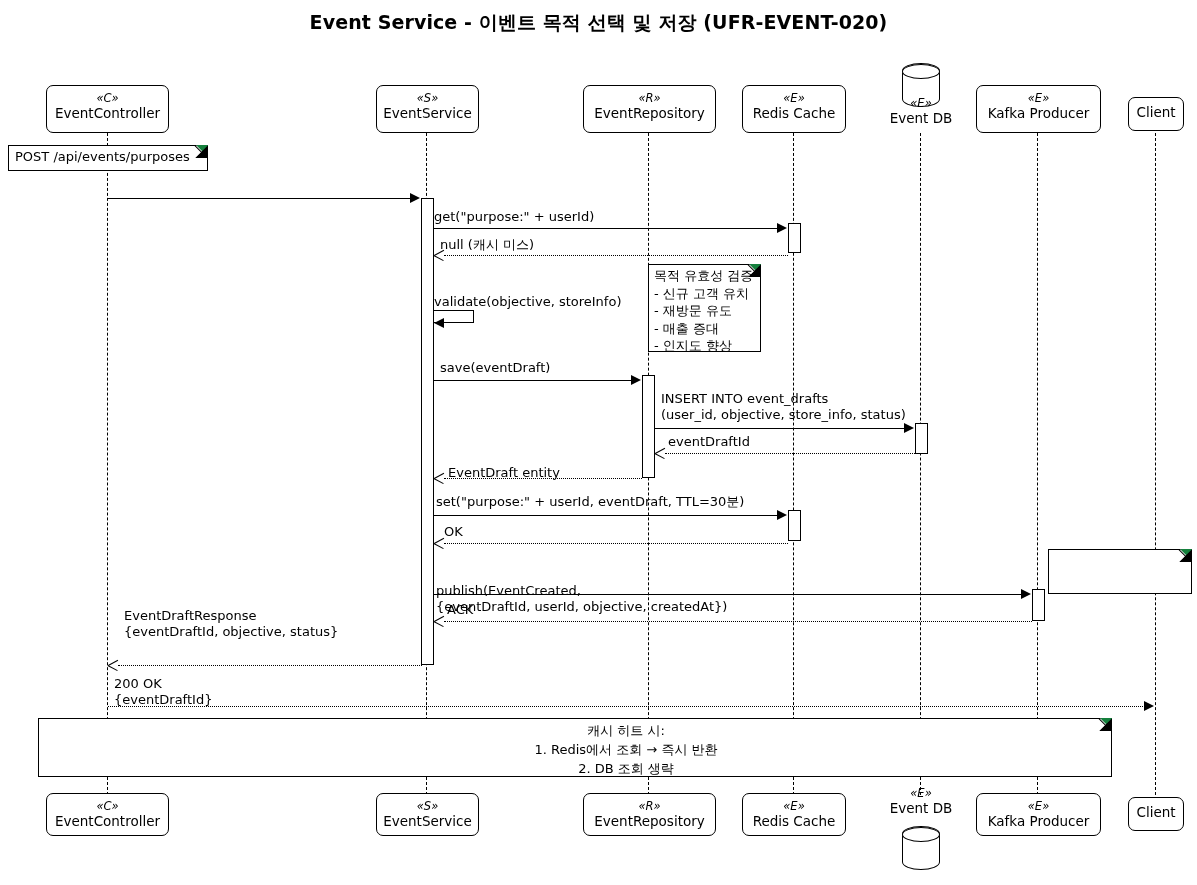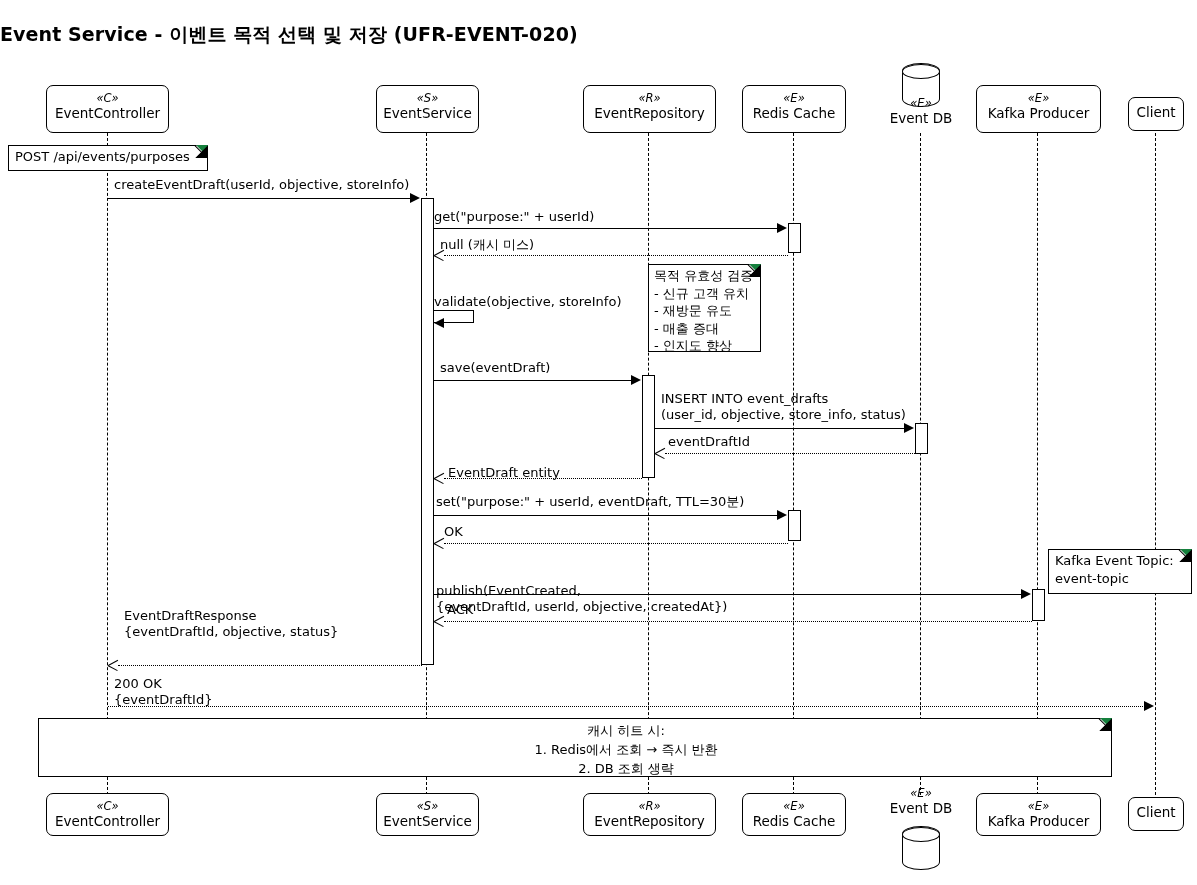--- a/index.html
+++ b/index.html
@@ -11,26 +11,25 @@
     position: relative;
     font-family: "DejaVu Sans", "Liberation Sans", sans-serif;
     color: #000000;
     overflow: hidden;
   }
   #diagram-root { position: absolute; inset: 0; }
 
   .title {
     position: absolute;
     top: 10px; left: 0; width: 1197px;
-    text-align: left;
+    text-align: center;
     font-size: 19px;
     font-weight: bold;
     letter-spacing: 0.1px;
     white-space: nowrap;
-    margin-top: 12px;
   }
 
   
   .participant {
     position: absolute;
     box-sizing: border-box;
     border: 1.3px solid #000;
     border-radius: 7px;
     background: #fff;
     text-align: center;
@@ -250,21 +249,20 @@
   <div class="activation" style="left:788px; top:223px; height:30px;"></div>
 
   <div class="activation" style="left:642px; top:375px; height:103px;"></div>
 
   <div class="activation" style="left:915px; top:423px; height:31px;"></div>
 
   <div class="activation" style="left:788px; top:510px; height:31px;"></div>
 
   <div class="activation" style="left:1032px; top:589px; height:32px;"></div>
 
-  <div class="msg-label" style="left:114px; top:177px;">createEventDraft(userId, objective, storeInfo)</div>
   <div class="msg-line" style="left:108px; top:198px; width:304px;"></div>
   <div class="arrowhead right" style="left:410px; top:193px;"></div>
 
   <div class="msg-label" style="left:434px; top:209px;">get("purpose:" + userId)</div>
   <div class="msg-line" style="left:434px; top:228px; width:344px;"></div>
   <div class="arrowhead right" style="left:777px; top:223px;"></div>
 
   <div class="msg-label" style="left:440px; top:237px;">null (캐시 미스)</div>
   <div class="msg-line dotted" style="left:444px; top:255px; width:344px;"></div>
   <div class="arrowhead open-left" style="left:434px; top:255px;"></div>
@@ -304,22 +302,20 @@
   <div class="msg-line" style="left:434px; top:515px; width:344px;"></div>
   <div class="arrowhead right" style="left:777px; top:510px;"></div>
 
   <div class="msg-label" style="left:444px; top:524px;">OK</div>
   <div class="msg-line dotted" style="left:444px; top:543px; width:344px;"></div>
   <div class="arrowhead open-left" style="left:434px; top:543px;"></div>
 
   <div class="note2" style="left:1048px; top:549px; width:144px; height:45px;">
     <div class="body"></div>
     <div class="fold"><div class="fold-line"></div></div>
-    <div class="txt" style="top:3px;">Kafka Event Topic:
-event-topic</div>
   </div>
 
   <div class="msg-label" style="left:436px; top:555px;margin-top:28px;">publish(EventCreated,
 {eventDraftId, userId, objective, createdAt})</div>
   <div class="msg-line" style="left:434px; top:594px; width:588px;"></div>
   <div class="arrowhead right" style="left:1021px; top:589px;"></div>
 
   <div class="msg-label" style="left:447px; top:602px;">ACK</div>
   <div class="msg-line dotted" style="left:444px; top:621px; width:588px;"></div>
   <div class="arrowhead open-left" style="left:434px; top:621px;"></div>

